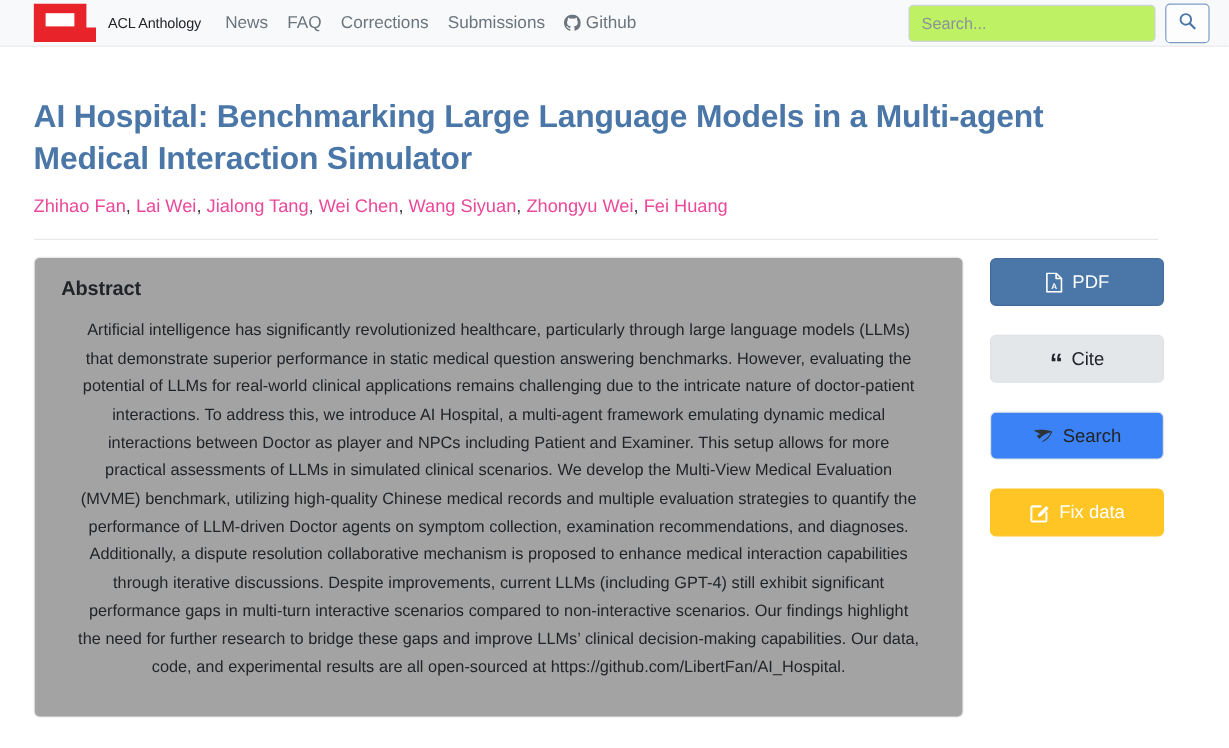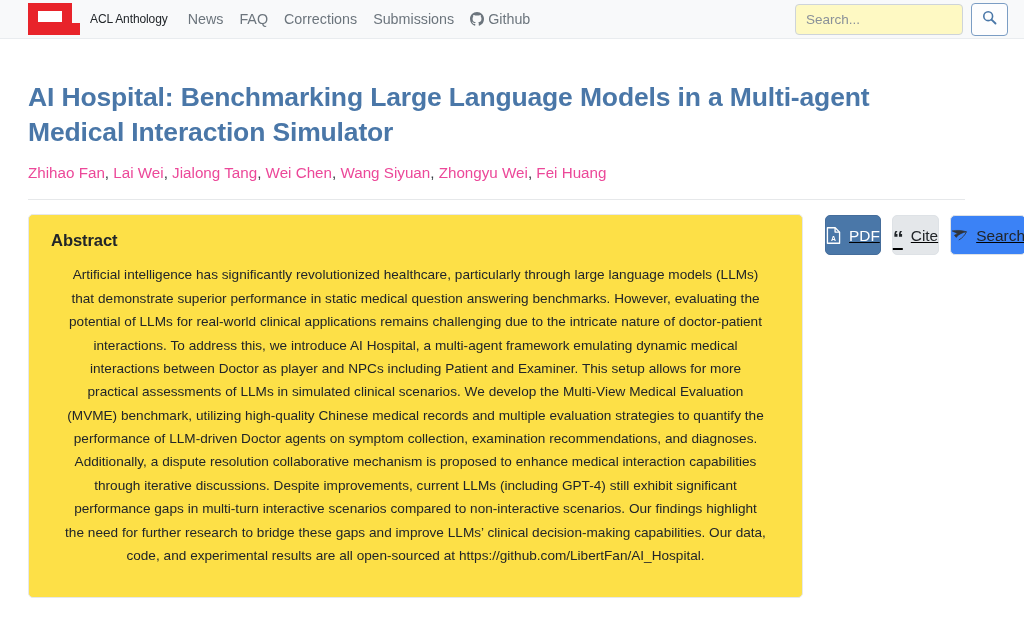--- a/index.html
+++ b/index.html
@@ -59,25 +59,25 @@
   }
   .gh-ico { width: 14px; height: 14px; display: block; }
 
   .search-area {
     margin-left: auto;
     display: flex;
     align-items: center;
     gap: 8px;
   }
   .search-input {
-    width: 168px;
+    width: 206px;
     height: 31px;
     border: 1px solid #ced4da;
     border-radius: 4px;
-    background: #fef9c3;
+    background: #bef264;
     font-size: 13.5px;
     font-family: "Liberation Sans", sans-serif;
     color: #495057;
     padding: 0 10px;
     outline: none;
   }
   .search-input::placeholder { color: #8a9199; }
   .search-btn {
     width: 37px; height: 33px;
     border: 1px solid #7b9dc4;
@@ -120,21 +120,21 @@
     width: 937px;
   }
 
   .content-row {
     display: flex;
     align-items: flex-start;
     margin-top: 14px;
   }
   .abstract-card {
     width: 775px;
-    background: #fde047;
+    background: #a3a3a3;
     border: 1px solid #e6e8ea;
     border-radius: 5px;
     padding: 16px 22px 18px 22px;
   }
   .abstract-heading {
     font-size: 16.6px;
     font-weight: 700;
     color: #212529;
     margin: 0 0 12px 0;
     letter-spacing: -0.1px;
@@ -145,24 +145,23 @@
     color: #212529;
     margin: 12px;
     text-align: center;
     word-spacing: 0.1px;
   }
 
   .side-buttons {
     margin-left: 22px;
     width: 145px;
     display: flex;
-    flex-direction: row;
-    gap: 11px;
+    flex-direction: column;
+    gap: 24px;
     padding-top: 1px;
-    text-decoration: underline;
   }
   .sbtn {
     height: 40px;
     border-radius: 5px;
     display: flex;
     align-items: center;
     justify-content: center;
     gap: 8px;
     font-size: 15.4px;
     cursor: pointer;
@@ -291,20 +290,29 @@
       <button class="sbtn sbtn-search">
         <span>
           <svg width="17" height="15" viewBox="0 0 18 16" xmlns="http://www.w3.org/2000/svg">
             <path d="M1.2 3.1 C5.4 2.2 11.5 2.4 16.4 4.0 C12.4 4.6 8.0 6.9 5.4 10.0 L3.6 7.6 L7.0 6.2 C5.2 5.1 3.1 3.9 1.2 3.1 Z" fill="#2f3337" stroke="#2f3337" stroke-width="0.7" stroke-linejoin="round"></path>
             <path d="M16.4 4.0 C15.0 7.3 12.1 10.8 8.2 12.8" fill="none" stroke="#2f3337" stroke-width="0.9"></path>
           </svg>
         </span>
         <span class="lbl">Search</span>
       </button>
 
+      <button class="sbtn sbtn-fix">
+        <span>
+          <svg width="17" height="17" viewBox="0 0 16 16" xmlns="http://www.w3.org/2000/svg">
+            <path d="M13.2 7.6 V13.6 A1 1 0 0 1 12.2 14.6 H2.4 A1 1 0 0 1 1.4 13.6 V3.8 A1 1 0 0 1 2.4 2.8 H8.6" fill="none" stroke="#ffffff" stroke-width="1.6" stroke-linecap="round" stroke-linejoin="round"></path>
+            <path d="M7.0 8.6 L13.1 2.5 L15.0 4.4 L8.9 10.5 L6.4 11.2 Z" fill="#ffffff"></path>
+          </svg>
+        </span>
+        <span class="lbl">Fix data</span>
+      </button>
 
     </aside>
   </div>
 
   <div class="meta">
     <div class="meta-key">Anthology ID:</div>
     <div class="meta-val">2025.coling-main.680</div>
 
   </div>
 

